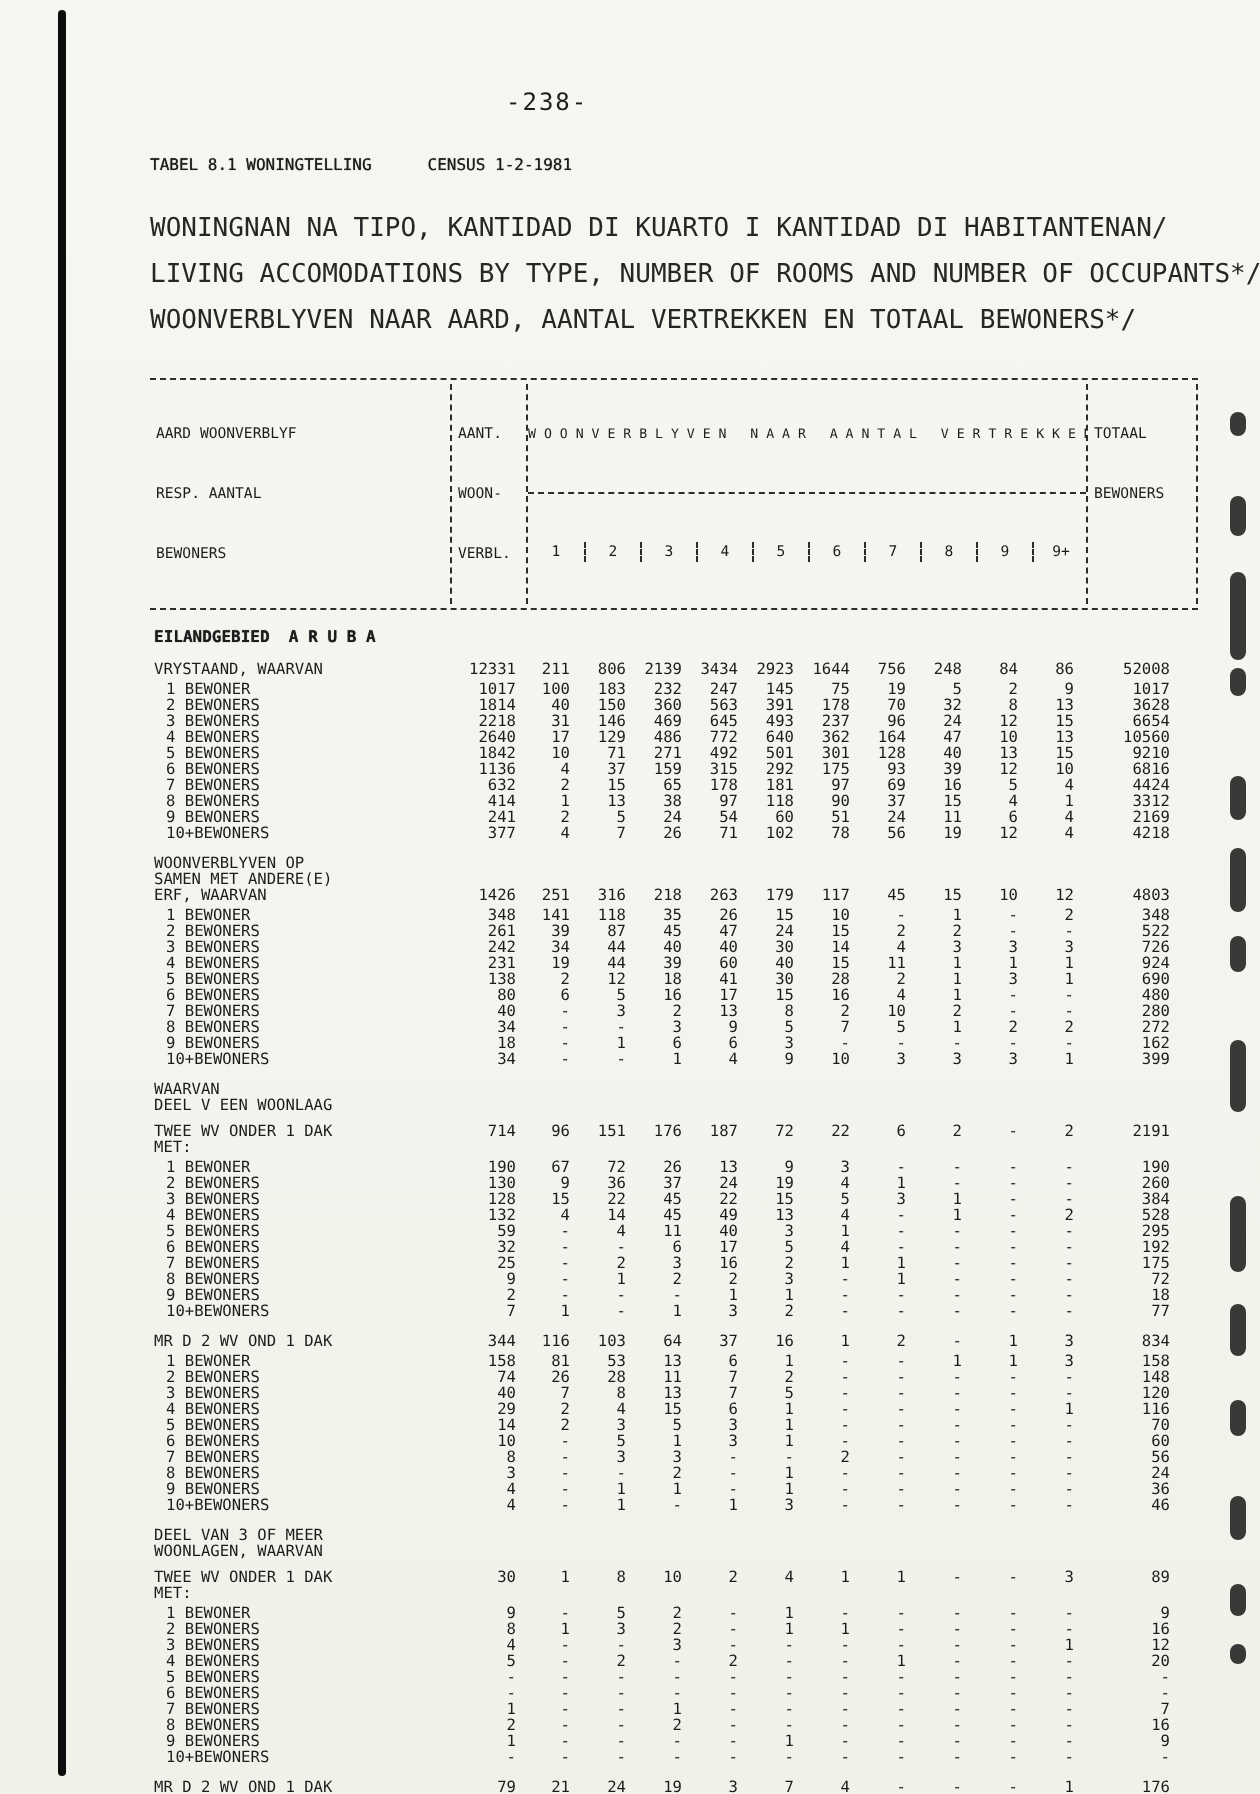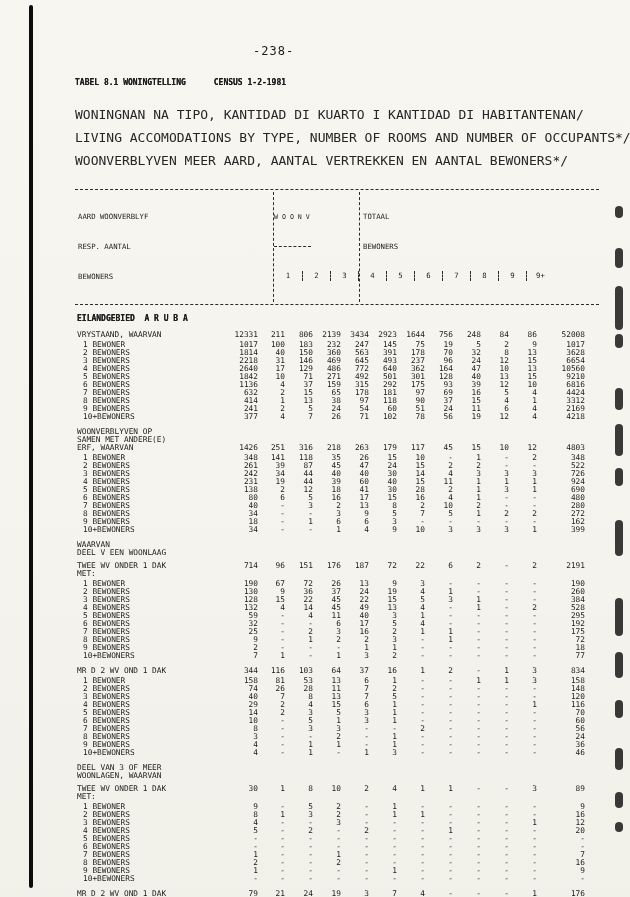--- a/index.html
+++ b/index.html
@@ -4,27 +4,27 @@
 <style>
   *{box-sizing:border-box;}
   html,body{margin:0;padding:0;}
   body{width:630px;height:897px;background:#e9e7e1;}
   .page{position:relative;width:630px;height:897px;background:linear-gradient(180deg,#f7f6f1 0%,#f4f3ed 60%,#f1f0e9 100%);
         font-family:"DejaVu Sans Mono","Liberation Mono",monospace;color:#1c1c1c;overflow:hidden;}
   .spine{position:absolute;left:29px;top:5px;width:4px;height:883px;background:#0c0c0c;border-radius:2px;}
   .smudge{position:absolute;right:7px;width:8px;background:#171717;border-radius:4px;opacity:.85;}
   .content{position:absolute;left:75px;top:44px;width:524px;}
   .pagenum{font-size:12px;letter-spacing:1px;margin:0 0 20px 178px;white-space:pre;}
-  .title{font-size:8px;font-weight:700;white-space:pre;margin-bottom:9px;text-shadow:0 0 .4px #333;}
+  .title{font-size:8px;font-weight:400;white-space:pre;margin-bottom:9px;text-shadow:0 0 .4px #333;}
   .title .gap{display:inline-block;width:28px;}
   .subs{font-size:13px;line-height:7.6px;white-space:pre;margin-bottom:9px;color:#262626;}
   
   .thead{display:grid;grid-template-columns:150px 38px 280px 56px;
          border-top:1px dashed #2c2c2c;border-bottom:1px dashed #2c2c2c;
-         padding:2px 0;font-size:7.3px;line-height:10px;margin-bottom:9px;gap:48px;}
+         padding:2px 0;font-size:7.3px;line-height:10px;margin-bottom:9px;}
   .th-col{padding:0 3px;white-space:pre;}
   .th-aant,.th-span,.th-total{border-left:1px dashed #2c2c2c;}
   .th-total{border-right:1px dashed #2c2c2c;}
   .th-span{padding:0;}
   .span-title{font-size:6.6px;text-align:center;white-space:pre;overflow:hidden;line-height:10px;}
   .span-rule{height:5px;border-bottom:1px dashed #2c2c2c;margin-bottom:4px;}
   .span-cols{display:grid;grid-template-columns:repeat(10,28px);line-height:10px;}
   .span-cols div{text-align:center;border-left:1px dashed #2c2c2c;}
   .span-cols div:first-child{border-left:none;}
   .region{font-size:8px;font-weight:700;white-space:pre;margin:0 0 8px 2px;text-shadow:0 0 .4px #333;}
@@ -62,28 +62,33 @@
   <div class="smudge" style="top:822px;height:10px"></div>
 
   <div class="content">
     <div class="pagenum">-238-</div>
 
     <div class="title"><span>TABEL 8.1 WONINGTELLING</span><span class="gap"></span><span>CENSUS 1-2-1981</span></div>
 
     <div class="subs">
       <div>WONINGNAN NA TIPO, KANTIDAD DI KUARTO I KANTIDAD DI HABITANTENAN/</div>
       <div>LIVING ACCOMODATIONS BY TYPE, NUMBER OF ROOMS AND NUMBER OF OCCUPANTS*/</div>
-      <div>WOONVERBLYVEN MEER AARD, AANTAL VERTREKKEN EN AANTAL BEWONERS*/</div>
+      <div>WOONVERBLYVEN NAAR AARD, AANTAL VERTREKKEN EN TOTAAL BEWONERS*/</div>
     </div>
 
     <div class="thead">
       <div class="th-col th-label">
         <div>AARD WOONVERBLYF</div>
         <div>RESP. AANTAL</div>
         <div>BEWONERS</div>
+      </div>
+      <div class="th-col th-aant">
+        <div>AANT.</div>
+        <div>WOON-</div>
+        <div>VERBL.</div>
       </div>
       <div class="th-col th-span">
         <div class="span-title">W O O N V E R B L Y V E N   N A A R   A A N T A L   V E R T R E K K E N</div>
         <div class="span-rule"></div>
         <div class="span-cols"><div>1</div><div>2</div><div>3</div><div>4</div><div>5</div><div>6</div><div>7</div><div>8</div><div>9</div><div>9+</div></div>
       </div>
       <div class="th-col th-total">
         <div>TOTAAL</div>
         <div>BEWONERS</div>
         <div>&nbsp;</div>

